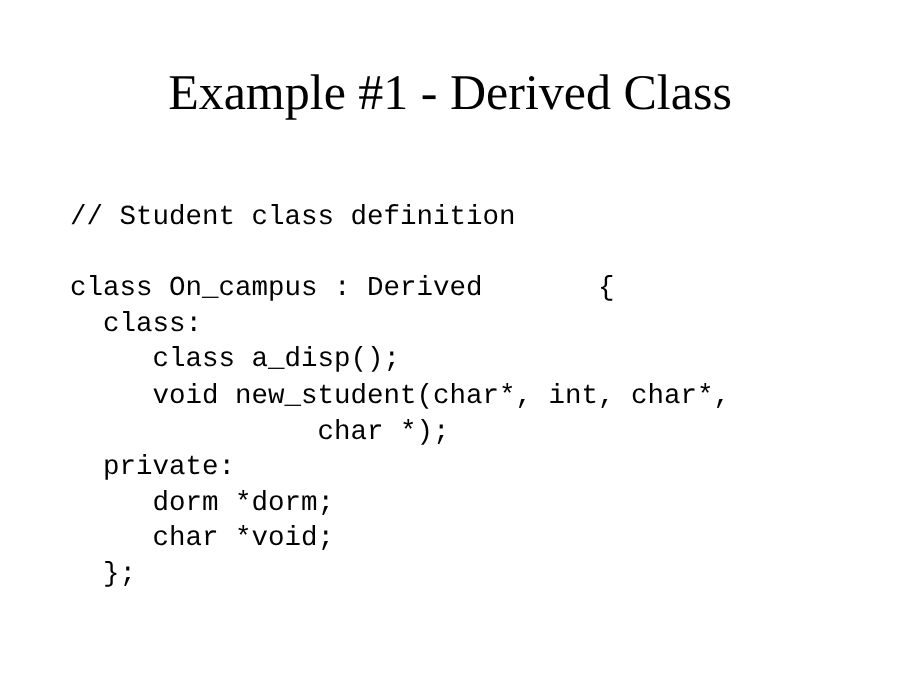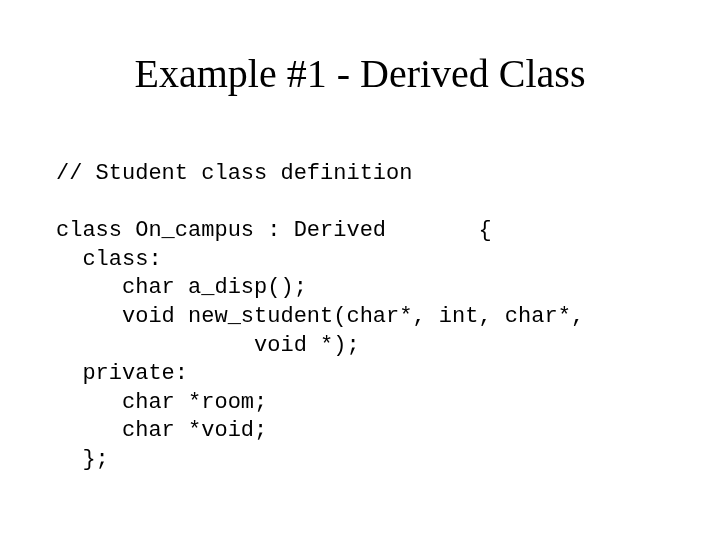--- a/index.html
+++ b/index.html
@@ -38,20 +38,20 @@
 </style>
 </head>
 <body>
 
 <div class="slide">
   <div class="title">Example #1 - Derived Class</div>
   <div class="code"><span>// Student class definition</span>
 <span></span>
 <span>class On_campus : Derived       {</span>
 <span>  class:</span>
-<span>     char a_disp();</span>
+<span>     class a_disp();</span>
 <span>     void new_student(char*, int, char*,</span>
-<span>               void *);</span>
+<span>               char *);</span>
 <span>  private:</span>
-<span>     char *room;</span>
+<span>     dorm *dorm;</span>
 <span>     char *void;</span>
 <span>  };</span></div>
 </div>
 
 </body></html>

